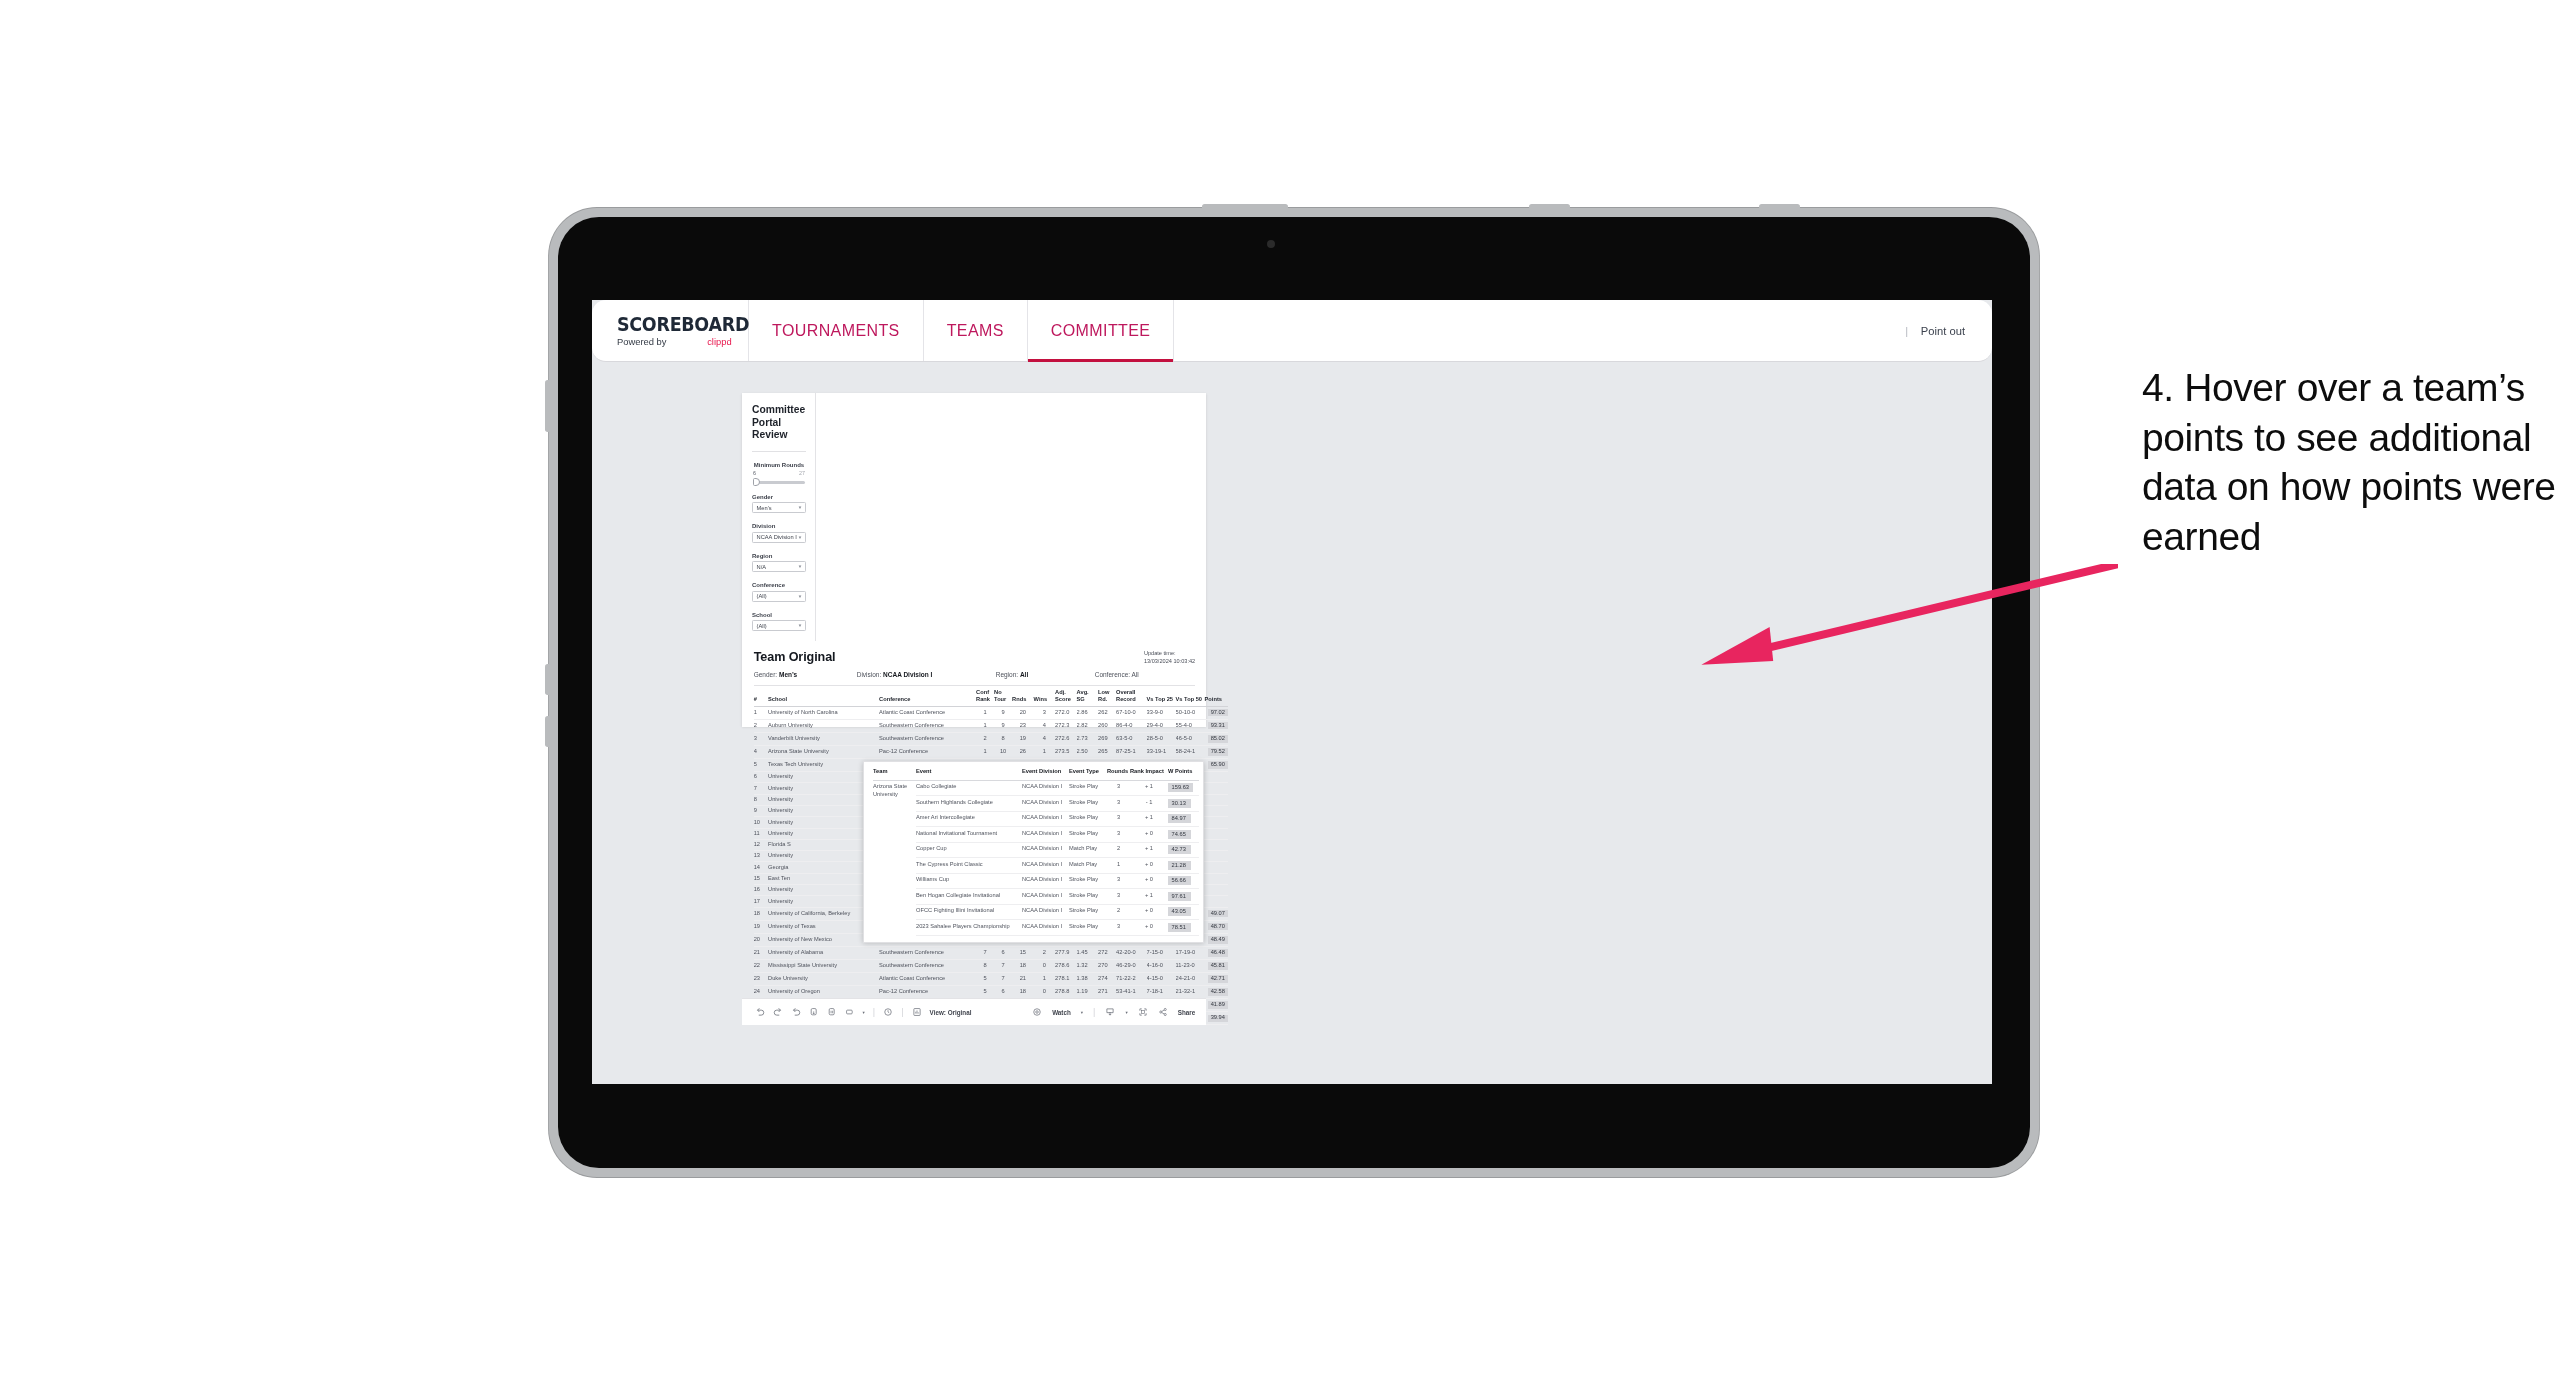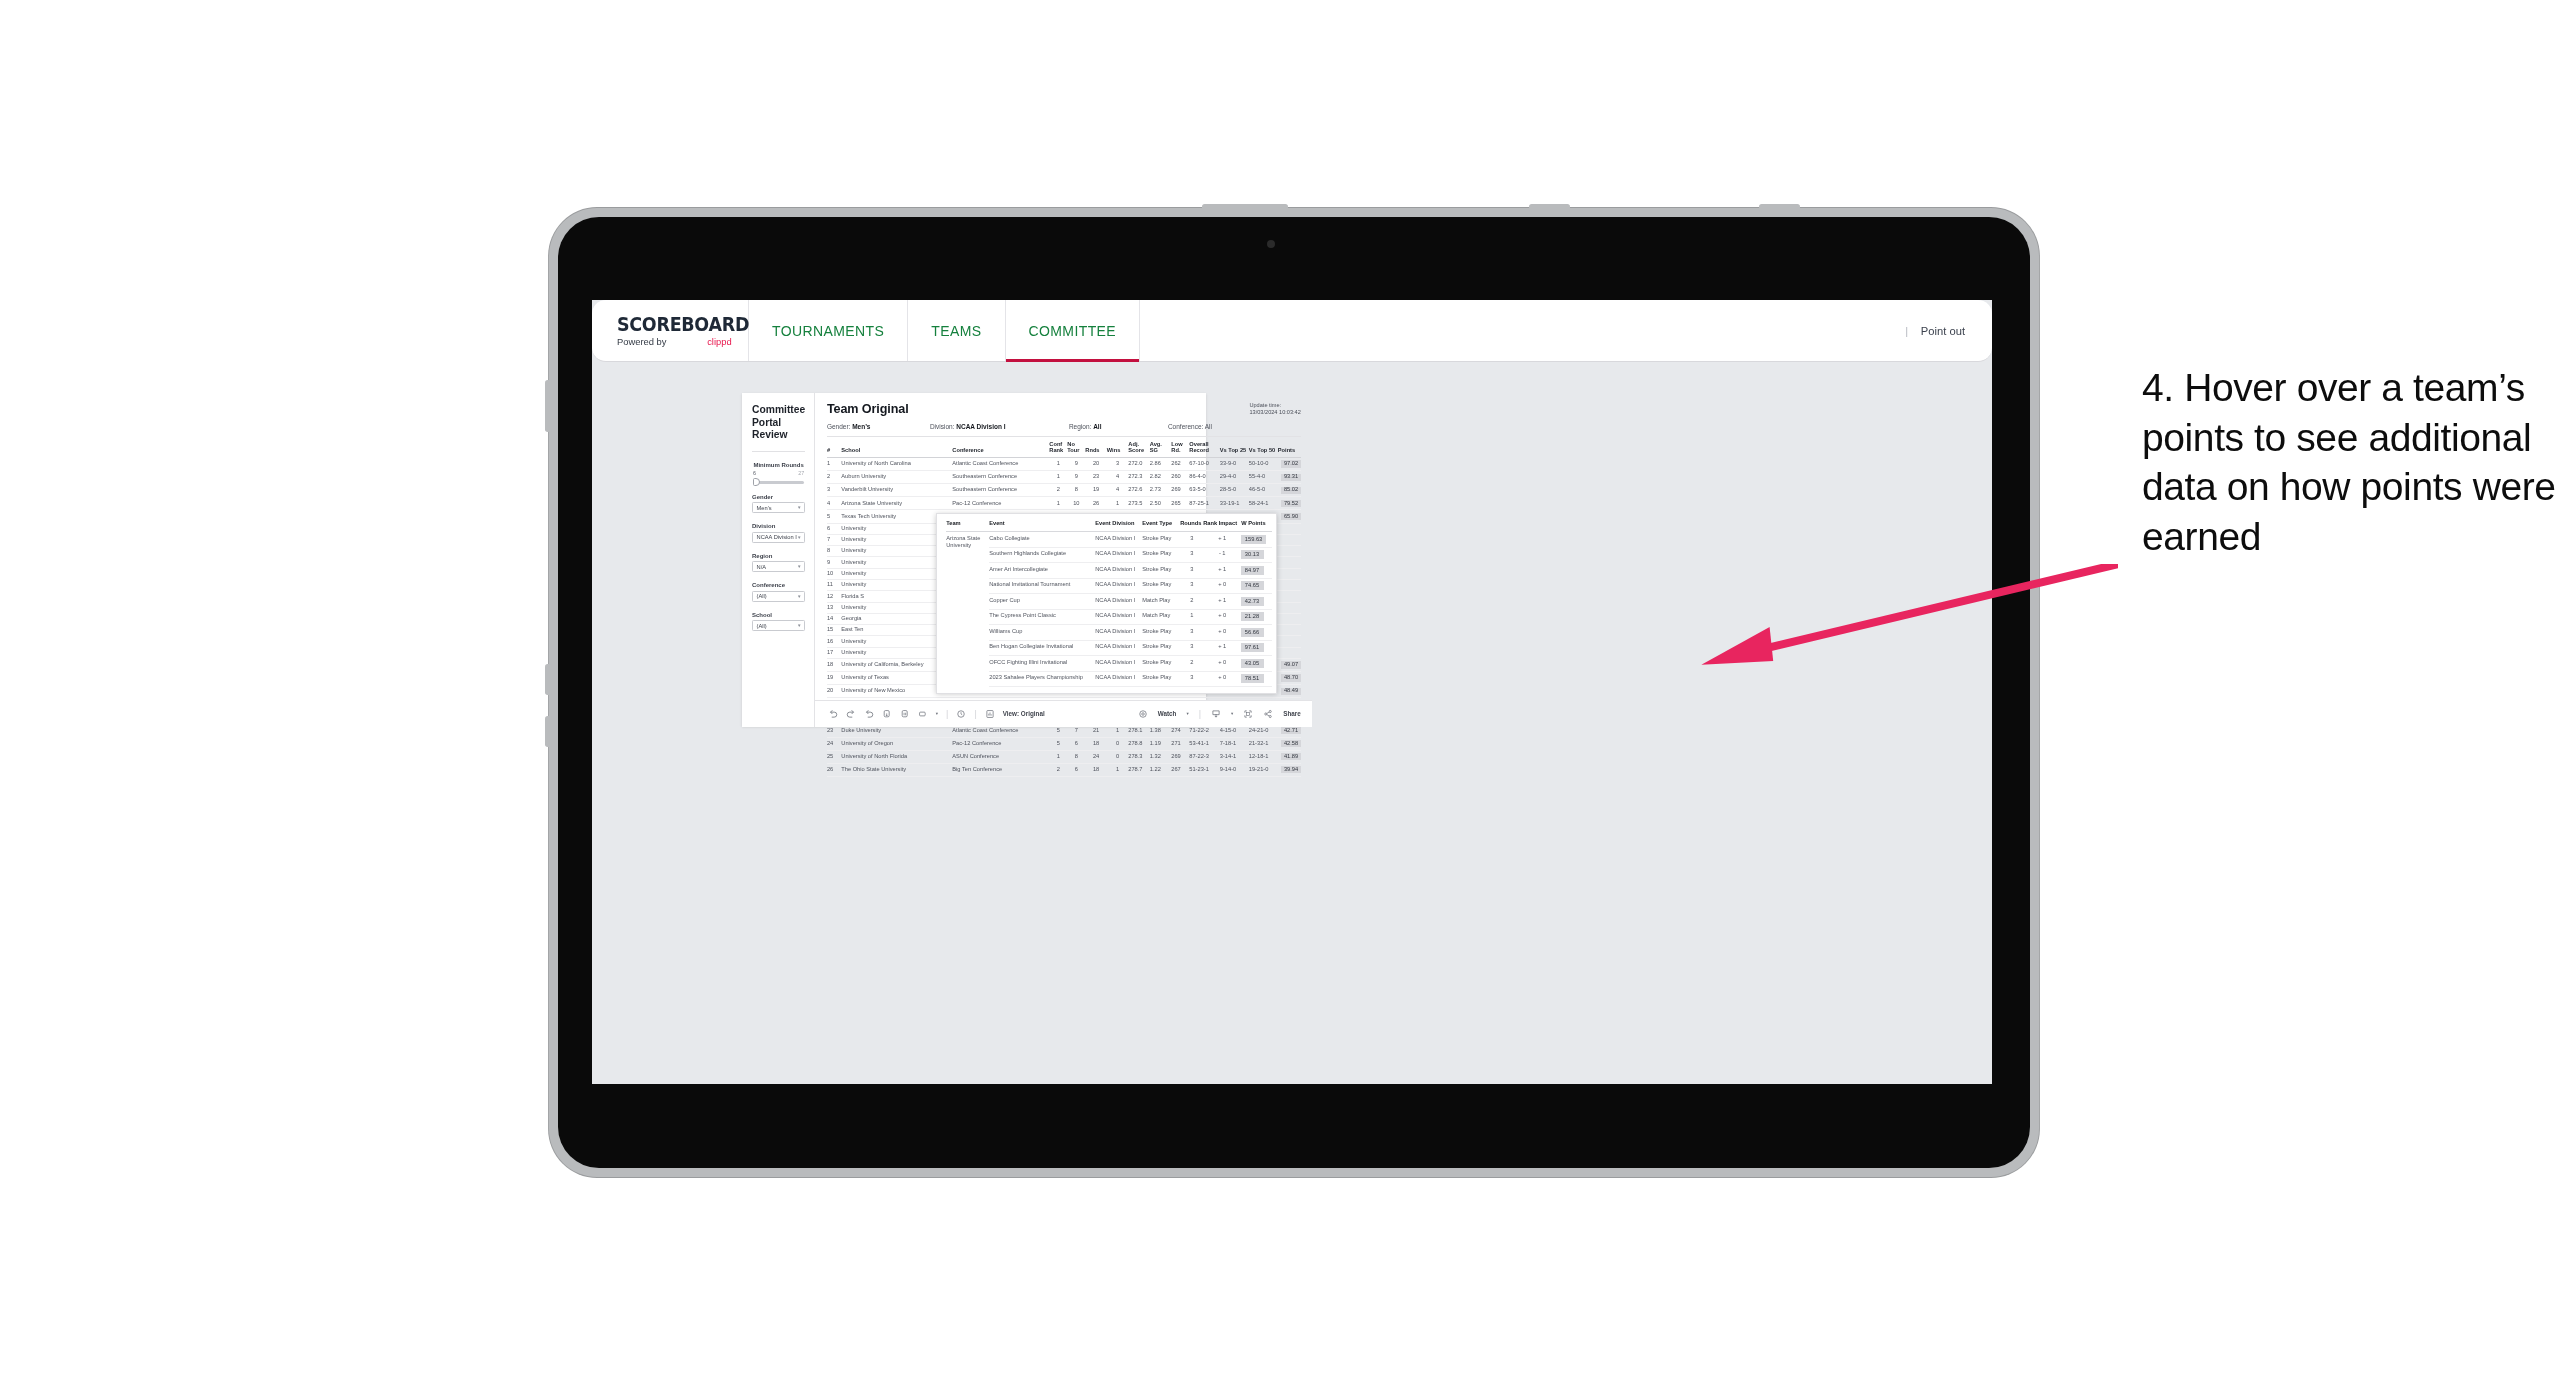--- a/index.html
+++ b/index.html
@@ -57,21 +57,21 @@
     font-weight:bold; font-size:19px; letter-spacing:-0.3px; color:#1f2937;
     line-height:1;
     transform:scaleX(0.92); transform-origin:left center;
   }
   #brand .powered {
     font-size:9.4px; color:#333a45; margin-top:3.6px; line-height:1;
   }
   #brand .powered b { color:#e8194f; font-weight:normal;margin-left:38px; }
   .topnav-item {
     display:flex; align-items:center; padding:0 23px;
-    font-size:14px; letter-spacing:0.4px; color:#15803d;
+    font-size:16px; letter-spacing:0.4px; color:#be185d;
     border-right:0.9px solid #e4e4e8; position:relative;
   }
   .topnav-item.active::after {
     content:""; position:absolute; left:0; right:0; bottom:-0.9px; height:2.7px;
     background:#c3103f;
   }
   #topbar-spacer { flex:1; border-right:none; }
   #topbar-right {
     display:flex; align-items:center; gap:12.6px; padding-right:27px;
     font-size:11.2px; color:#3c424e;
@@ -86,20 +86,21 @@
   .subnav-item { font-size:10.3px; letter-spacing:0.4px; color:#3a3f4a; }
   .subnav-item.active { color:#e0285c; }
 
   
   #workspace { position:relative; height:700px; background:#e7e9ec; }
 
   #dash {
     position:absolute; left:150px; top:30.5px; width:464px; height:334px;
     background:#ffffff; box-shadow:0 0.9px 2.7px rgba(0,0,0,.13);
     display:flex;
+    flex-direction:column;
   }
 
   
   #filters {
     width:74px; border-right:0.9px solid #e3e3e6; padding:11.7px 9px 0 10px;
     background:#fff;
   }
   #filters h1 {
     font-size:10.3px; line-height:1.22; color:#1d2129; font-weight:bold;
     margin-bottom:9px;

